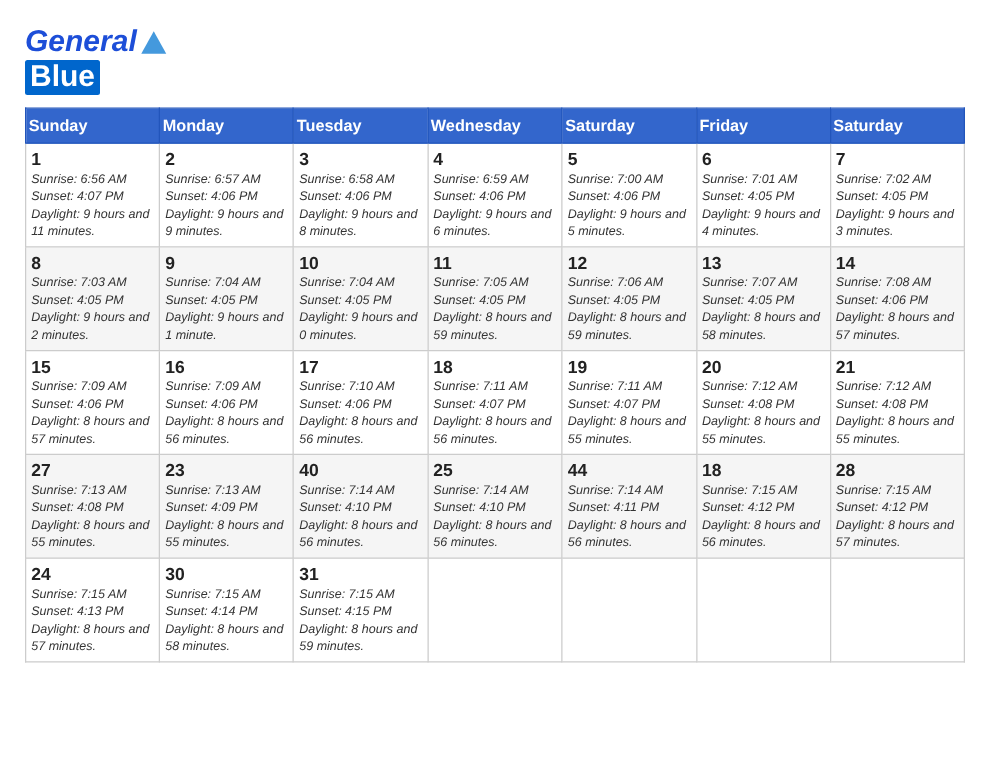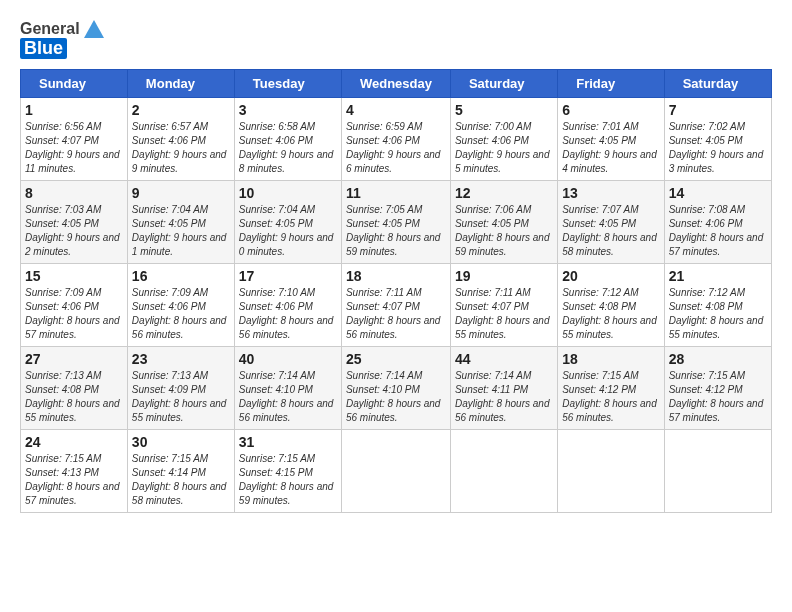--- a/index.html
+++ b/index.html
@@ -17,21 +17,21 @@
       margin-bottom: 10px;
     }
     .logo {
       display: flex;
       flex-direction: column;
       align-items: flex-start;
     }
     .logo-blue {
       background: #0066cc;
       color: #fff;
-      font-size: 18px;
+      font-size: 24px;
       font-weight: bold;
       padding: 0 4px;
       border-radius: 2px;
     }
     .logo-line {
       display: flex;
       align-items: center;
       gap: 2px;
     }
     .logo-triangle {
@@ -55,21 +55,21 @@
       color: #555;
     }
     .calendar {
       width: 100%;
       border-collapse: collapse;
       font-size: 11px;
     }
     .calendar th {
       background: #3366cc;
       color: #fff;
-      padding: 6px 18px;
+      padding: 6px 2px;
       text-align: left;
       font-size: 13px;
       font-weight: bold;
       border: 1px solid #2255bb;
     }
     .calendar td {
       vertical-align: top;
       padding: 4px;
       border: 1px solid #ccc;
       width: 108px;
@@ -95,21 +95,21 @@
     .empty-cell {
       background: #f9f9f9;
     }
   </style>
 </head>
 <body>
 
 <div class="header-area">
   <div class="logo">
     <div class="logo-line">
-      <span style="font-size:16px; font-weight:bold; color:#404040;">General</span>
+      <span style="font-size:24px; font-weight:bold; color:#1d4ed8;font-style:italic;">General</span>
       <div class="logo-triangle"></div>
     </div>
     <span class="logo-blue">Blue</span>
   </div>
   <div class="title-area">
     <div class="month-title"></div>
     <div class="location-title"></div>
   </div>
 </div>
 

